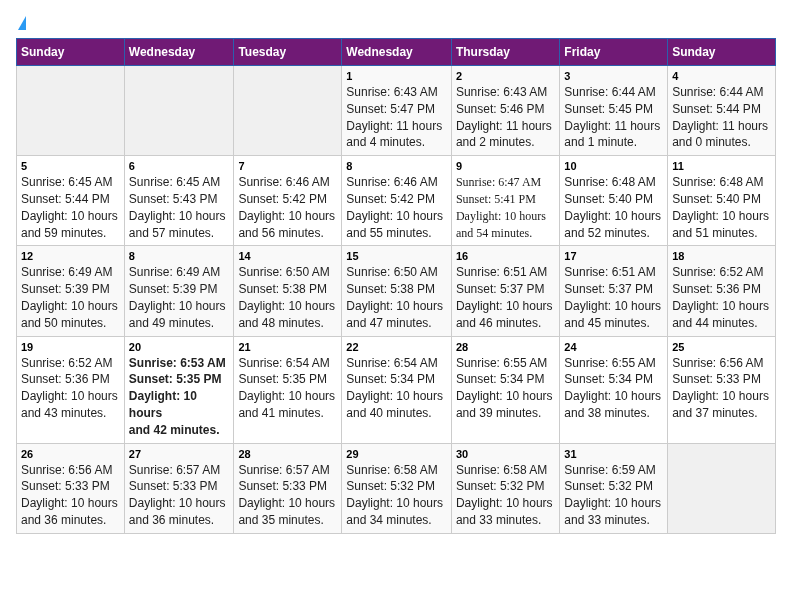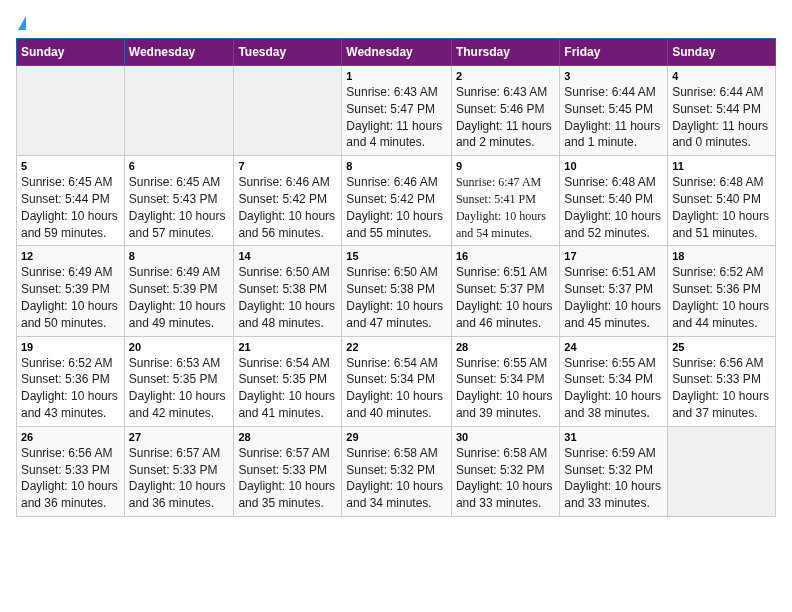--- a/index.html
+++ b/index.html
@@ -244,21 +244,21 @@
       <tr>
         <td>
           <div class="day-num">19</div>
           <div class="day-info" style="white-space: pre-line;">Sunrise: 6:52 AM
 Sunset: 5:36 PM
 Daylight: 10 hours
 and 43 minutes.</div>
         </td>
         <td>
           <div class="day-num">20</div>
-          <div class="day-info" style="white-space: pre-line;">Sunrise: 6:53 AM
+          <div class="day-info" style="white-space: pre-line; font-weight: bold;">Sunrise: 6:53 AM
 Sunset: 5:35 PM
 Daylight: 10 hours
 and 42 minutes.</div>
         </td>
         <td>
           <div class="day-num">21</div>
           <div class="day-info" style="white-space: pre-line;">Sunrise: 6:54 AM
 Sunset: 5:35 PM
 Daylight: 10 hours
 and 41 minutes.</div>

